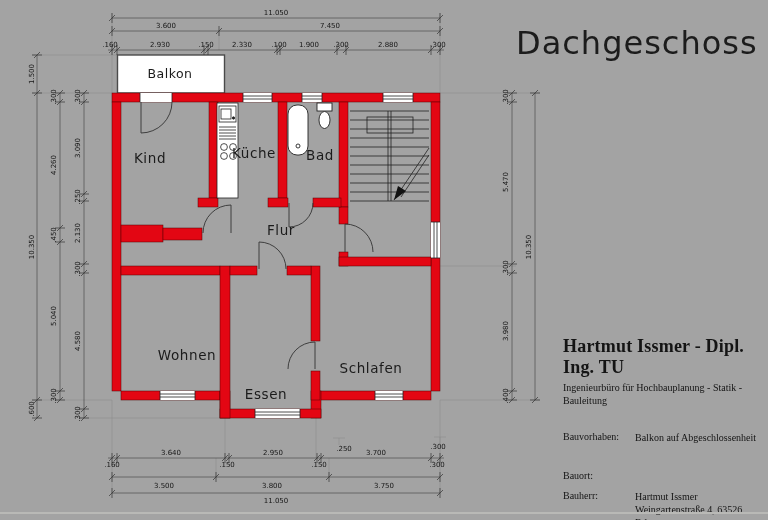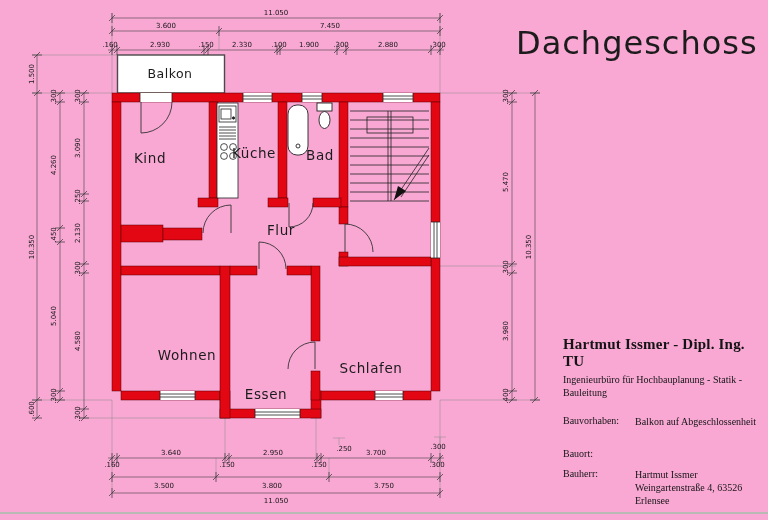--- a/index.html
+++ b/index.html
@@ -1,32 +1,32 @@
 <!DOCTYPE html>
 <html><head>
 <meta charset="utf-8">
 <style>
   html,body{margin:0;padding:0;}
   body{width:768px;height:520px;background:#ffffff;overflow:hidden;position:relative;
        font-family:"DejaVu Sans", sans-serif;}
-  .sheet{position:absolute;inset:0;background:#f9a8d4;text-decoration:underline;}
+  .sheet{position:absolute;inset:0;background:#a3a3a3;text-decoration:underline;}
   svg{position:absolute;left:0;top:0;}
   .dim{font-size:7px;fill:#161616;}
   .room{font-size:13.5px;fill:#1b1b1b;letter-spacing:.6px;}
   .room-sm{font-size:12.5px;fill:#1b1b1b;letter-spacing:.5px;}
   .drawing-title{position:absolute;left:516px;top:24px;width:248px;
       font-size:32px;color:#1c1c1c;letter-spacing:1px;font-weight:400;white-space:nowrap;}
   .tb{position:absolute;left:563px;top:336px;width:202px;color:#141414;
       font-family:"Liberation Serif", serif;}
-  .tb-name{font-size:15px;font-weight:bold;letter-spacing:.2px;}
+  .tb-name{font-size:18px;font-weight:bold;letter-spacing:.2px;}
   .tb-sub{font-size:10px;line-height:1.3;margin-top:3px;}
   .tb-row{display:flex;font-size:10px;}
   .tb-row .lbl{width:72px;flex:0 0 72px;}
   .tb-row .val{flex:1;line-height:1.3;}
-  .r1{margin-top:16px}.r2{margin-top:20px}.r3{margin-top:9px}
+  .r1{margin-top:24px}.r2{margin-top:26px}.r3{margin-top:9px}
   .sheet-edge{position:absolute;left:0;top:512px;width:768px;height:2px;background:#b9b9b6;}
 </style>
 </head>
 <body>
 
 <div class="sheet">
 
   <svg width="768" height="520" viewBox="0 0 768 520">
 
     <path fill="none" stroke="#8a8a8a" stroke-width="0.5" d="M112,13V93 M440,13V93 M219,31V50 M112,400V493 M440,400V493 M225,418V458 M316,418V458

